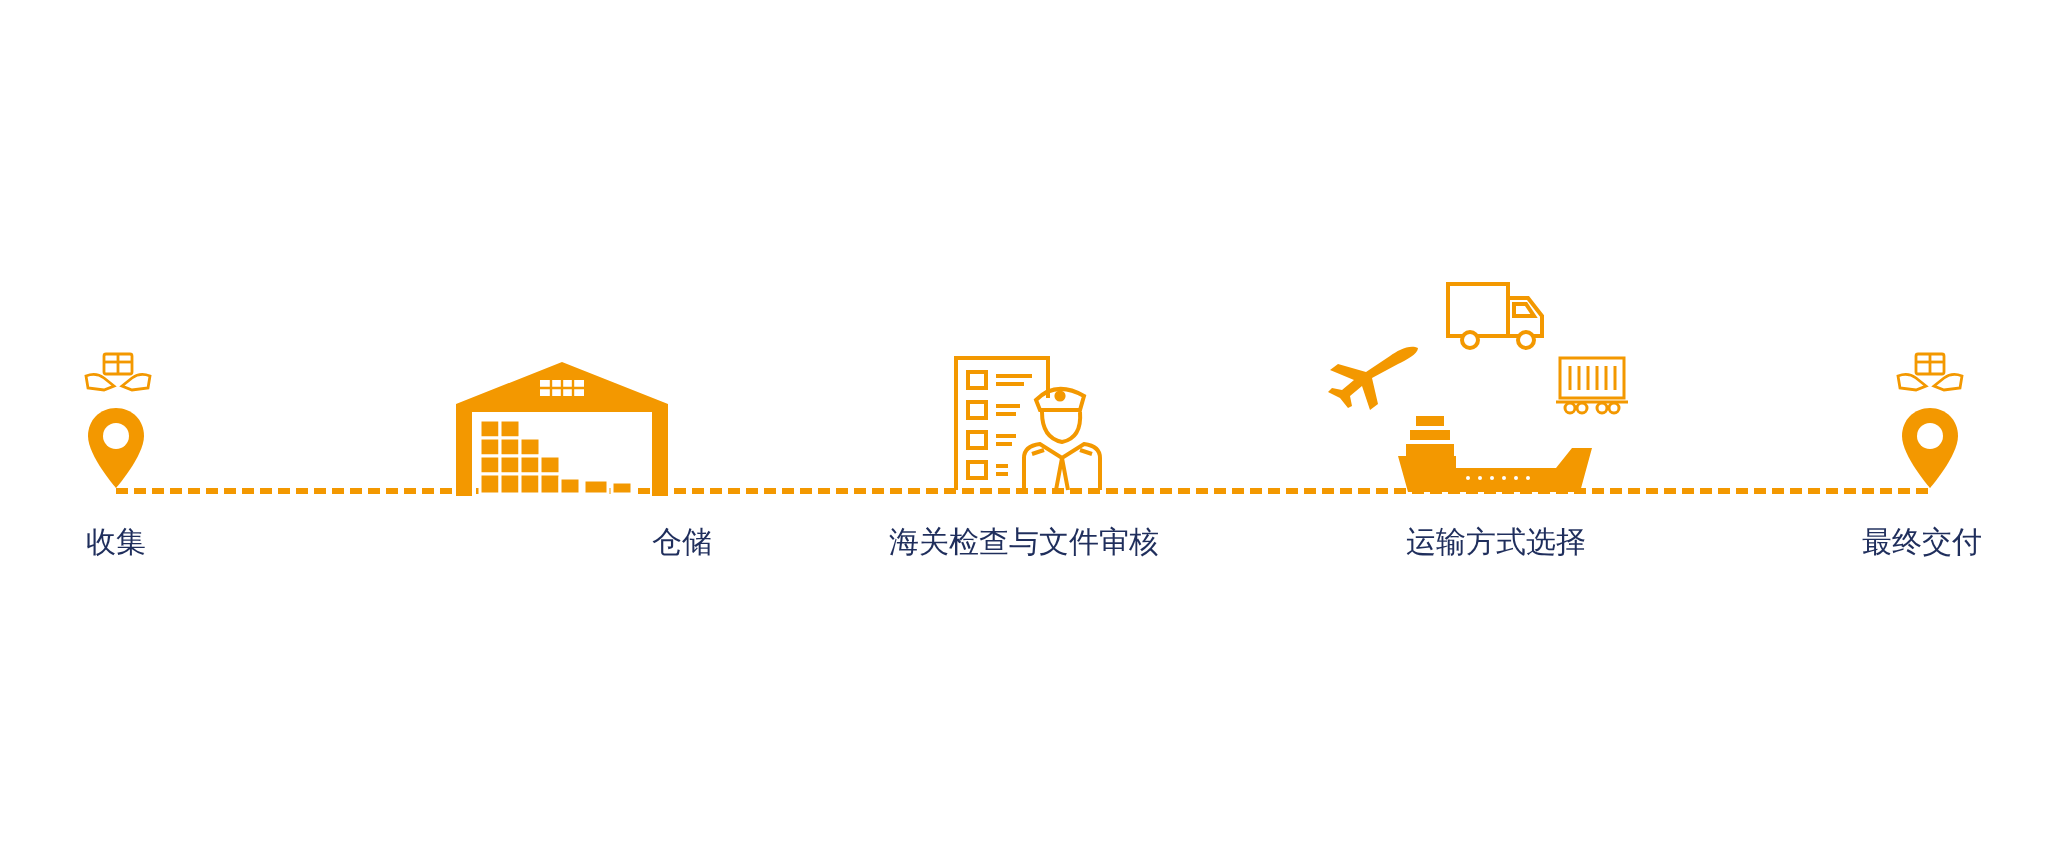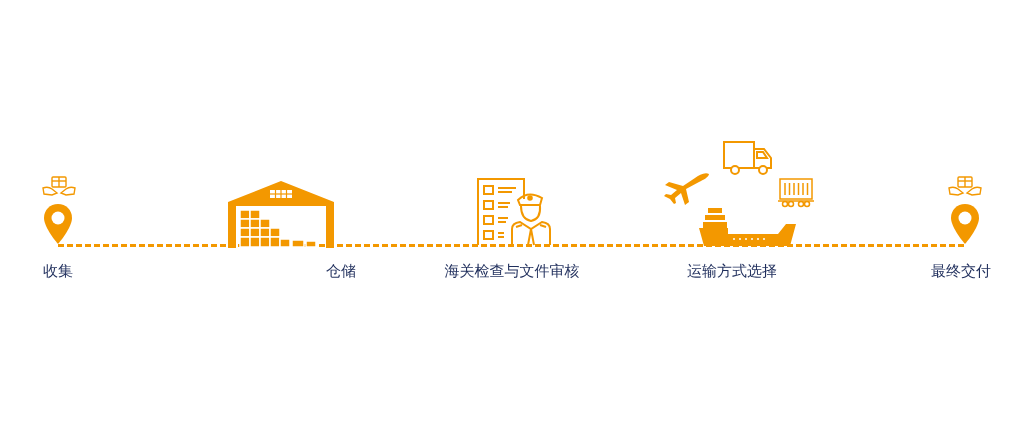--- a/index.html
+++ b/index.html
@@ -132,21 +132,21 @@
       <g fill="#ffffff">
         <circle cx="36" cy="33" r="1"></circle>
           <circle cx="42" cy="33" r="1"></circle>
           <circle cx="48" cy="33" r="1"></circle>
           <circle cx="54" cy="33" r="1"></circle>
           <circle cx="60" cy="33" r="1"></circle>
           <circle cx="66" cy="33" r="1"></circle>
       </g>
     </svg>
   </div>
-  <div class="label" style="left:732px;">运输方式选择</div>
+  <div class="label" style="left:748px;">运输方式选择</div>
 
   <div class="icon" style="left:948px;top:176px;">
     <svg width="34" height="22" viewBox="0 0 34 22" fill="none" stroke="#F39800" stroke-width="1.4">
       <rect x="10" y="1" width="14" height="10" rx="1"></rect>
       <line x1="17" y1="1" x2="17" y2="11"></line>
       <line x1="10" y1="5" x2="24" y2="5"></line>
       <path d="M1 12 Q6 10 10 13 L15 17 L10 19 L2 18 Z"></path>
       <path d="M33 12 Q28 10 24 13 L19 17 L24 19 L32 18 Z"></path>
     </svg>
   </div>

